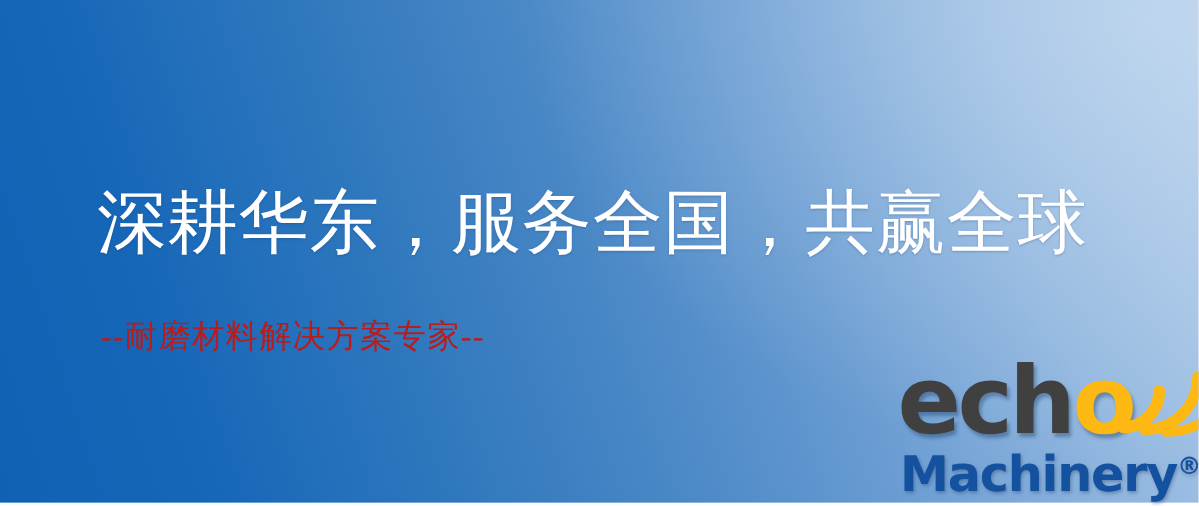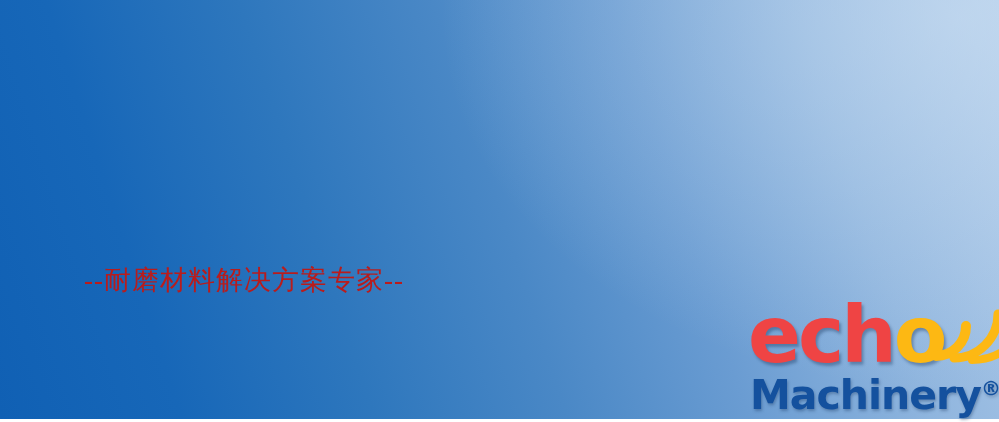--- a/index.html
+++ b/index.html
@@ -99,21 +99,21 @@
     left: 6px;
     top: 0px;
     font-family: "DejaVu Sans", sans-serif;
     font-size: 78px;
     font-weight: bold;
     line-height: 78px;
     letter-spacing: -3px;
     white-space: nowrap;
     text-shadow: 2px 3px 3px rgba(20,50,90,0.38);
   }
-  .logo-ech { color: #ef4444; }
+  .logo-ech { color: #404040; }
   .logo-o   { color: #fdb813; }
 
   .logo-sub {
     position: absolute;
     left: 8px;
     top: 72px;
     font-family: "DejaVu Sans", sans-serif;
     font-size: 41px;
     font-weight: bold;
     line-height: 41px;
@@ -138,20 +138,21 @@
 </style>
 </head>
 <body>
 
 <div id="banner">
 
   <div class="bg-gradient"></div>
   <div class="bg-sheen"></div>
   <div class="bottom-strip"></div>
 
+  <div class="headline">深耕华东，服务全国，共赢全球</div>
 
   <div class="subtitle">--耐磨材料解决方案专家--</div>
 
   <div class="logo">
 
     <div class="logo-wordmark">
       <span class="logo-ech">ech</span><span class="logo-o">o</span>
     </div>
 
     <div class="logo-waves">

